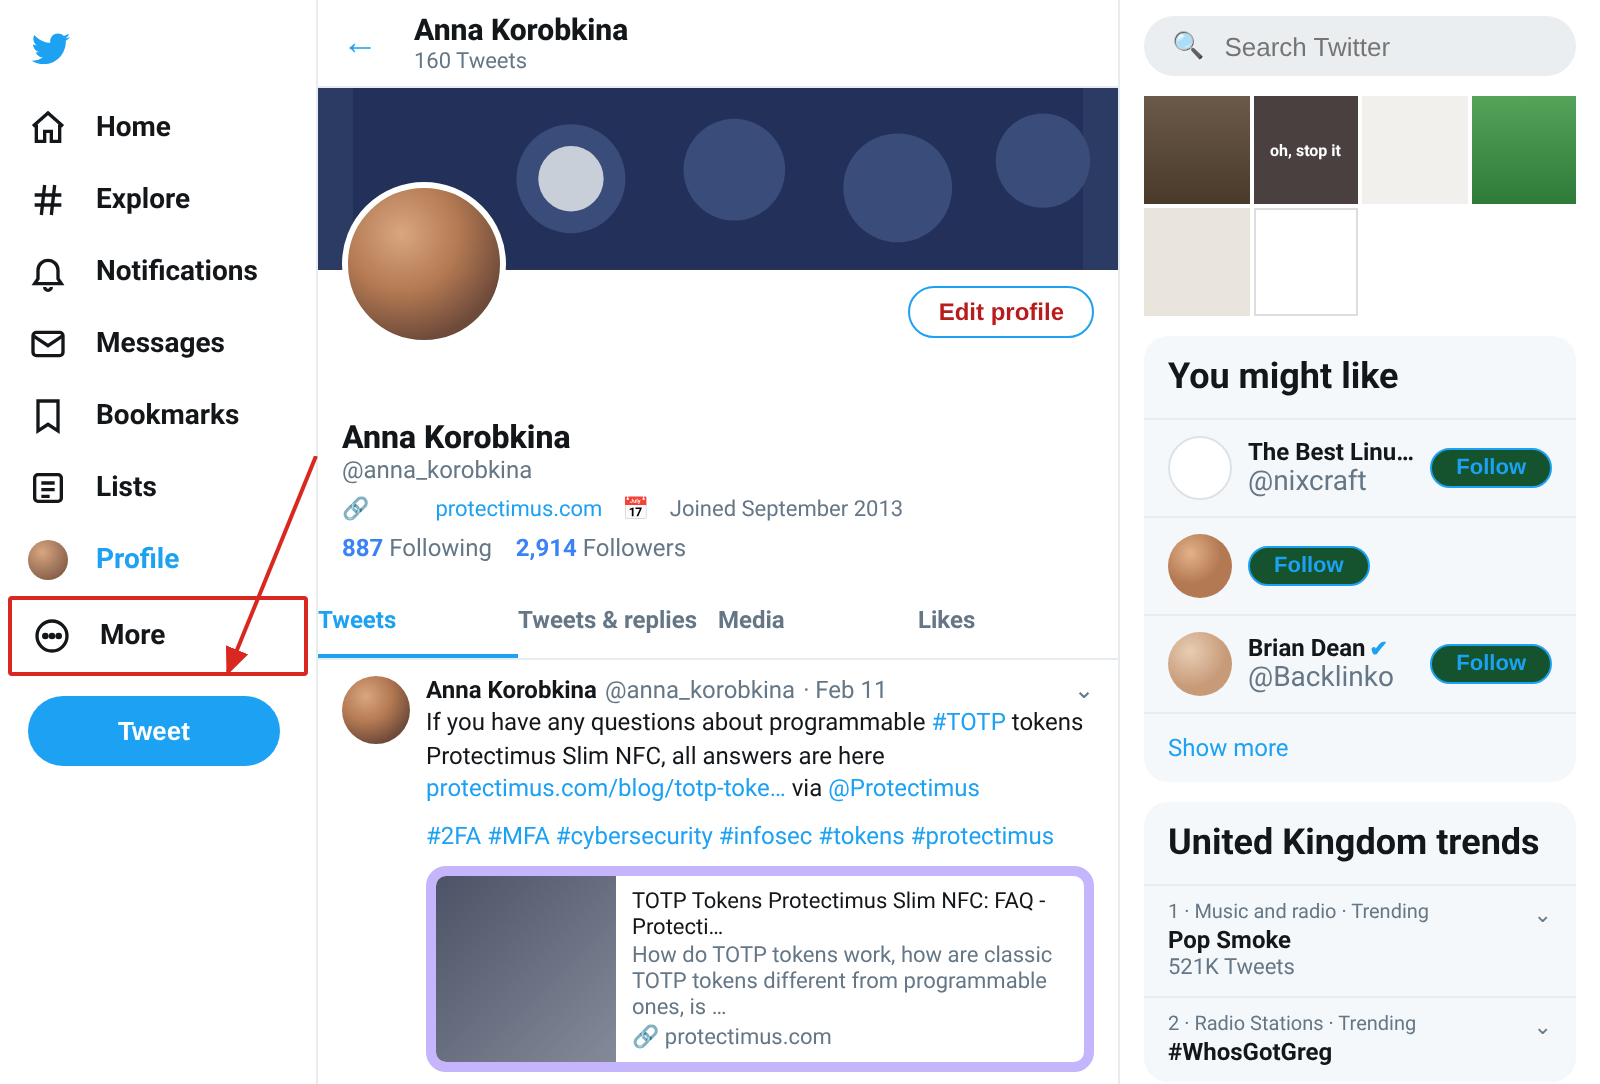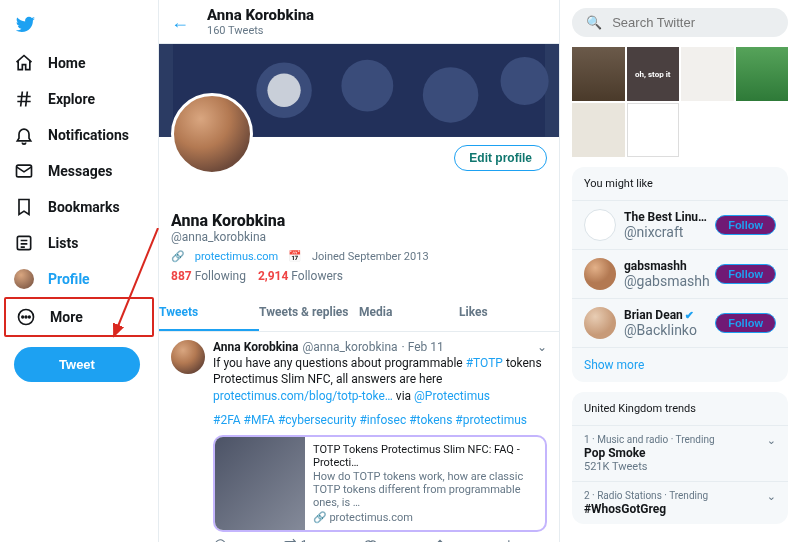--- a/index.html
+++ b/index.html
@@ -15,74 +15,74 @@
 .tweet-btn { margin: 10px 10px 0; background: #1da1f2; color: #fff; border: none; border-radius: 24px; padding: 10px 0; font-weight: 700; font-size: 13px; cursor: pointer; width: 126px; }
 .main { width: 402px; border-left: 1px solid #e6ecf0; border-right: 1px solid #e6ecf0; display: flex; flex-direction: column; overflow: hidden; }
 .header { display: flex; align-items: center; gap: 18px; padding: 6px 12px; border-bottom: 1px solid #e6ecf0; }
 .back-btn { color: #1da1f2; cursor: pointer; font-size: 18px; font-weight: 700; }
 .header-titles .h-name { font-weight: 800; font-size: 15px; }
 .header-titles .h-sub { color: #657786; font-size: 11px; }
 .banner { height: 100px; background: #2b3b63; overflow: hidden; position: relative; }
 .banner svg { width: 100%; height: 100%; }
 .profile-row { position: relative; padding: 8px 12px 0; }
 .avatar-big { width: 82px; height: 82px; border-radius: 50%; border: 3px solid #fff; background: radial-gradient(circle at 35% 30%, #d9a680 0%, #b37952 40%, #6e4a3a 75%); position: absolute; top: -44px; left: 12px; }
-.edit-btn { float: right; border: 1px solid #1da1f2; color: #0f766e; background: #fff; border-radius: 18px; padding: 5px 14px; font-weight: 700; font-size: 12px; cursor: pointer; }
+.edit-btn { float: right; border: 1px solid #1da1f2; color: #b91c1c; background: #fff; border-radius: 18px; padding: 5px 14px; font-weight: 700; font-size: 12px; cursor: pointer; }
 .profile-info { padding: 40px 12px 6px; }
 .p-name { font-weight: 800; font-size: 16px; }
 .p-handle { color: #657786; font-size: 12px; }
 .p-meta { color: #657786; font-size: 11px; margin-top: 6px; display: flex; gap: 10px; align-items: center; }
-.p-meta .link { color: #1da1f2; }
+.p-meta .link { color: #1da1f2; margin-left: 23px; }
 .p-stats { margin-top: 6px; font-size: 12px; color: #657786; }
-.p-stats b { color: #ef4444; }
+.p-stats b { color: #3b82f6; }
 .tabs { display: flex; border-bottom: 1px solid #e6ecf0; margin-top: 6px; }
 .tab { flex: 1; text-align: left; padding: 10px 0; font-weight: 700; font-size: 12px; color: #657786; cursor: pointer; }
 .tab.active { color: #1da1f2; border-bottom: 2px solid #1da1f2; }
 .tweet { padding: 8px 12px 6px; display: flex; gap: 8px; overflow: hidden; }
 .avatar-sm { width: 34px; height: 34px; border-radius: 50%; flex-shrink: 0; background: radial-gradient(circle at 35% 30%, #d9a680 0%, #b37952 40%, #6e4a3a 75%); }
 .tweet-body { flex: 1; min-width: 0; }
 .tweet-head { font-size: 12px; display: flex; align-items: center; gap: 4px; }
 .tweet-head .tn { font-weight: 700; }
 .tweet-head .th { color: #657786; }
 .tweet-head .caret { margin-left: auto; color: #657786; cursor: pointer; }
 .tweet-text { font-size: 12px; line-height: 1.4; margin-top: 1px; }
 .tweet-text .lk { color: #1da1f2; }
 .tweet-tags { font-size: 12px; color: #1da1f2; margin-top: 8px; }
-.card { border: 2px solid #c4b5fd; border-radius: 10px; margin-top: 8px; display: flex; overflow: hidden; }
+.card { border: 5px solid #c4b5fd; border-radius: 10px; margin-top: 8px; display: flex; overflow: hidden; }
 .card-img { width: 90px; background: linear-gradient(135deg,#4c5366,#848a99); flex-shrink: 0; }
 .card-txt { padding: 6px 8px; font-size: 11px; }
 .card-txt .ct { font-weight: 400; color: #14171a; }
 .card-txt .cd { color: #657786; margin-top: 1px; }
 .card-txt .cu { color: #657786; margin-top: 2px; }
 .tweet-actions { display: flex; justify-content: space-between; padding-right: 30px; margin-top: 6px; color: #657786; font-size: 12px; }
 .tweet-actions .ta { cursor: pointer; display: flex; align-items: center; gap: 4px; }
 .right { flex: 1; padding: 8px 12px; display: flex; flex-direction: column; gap: 10px; overflow: hidden; }
 .search { background: #ebeef0; border-radius: 20px; display: flex; align-items: center; padding: 7px 14px; gap: 10px; }
 .search .si { color: #657786; }
 .search input { border: none; background: transparent; outline: none; font-size: 13px; color: #7f1d1d; flex: 1; }
 .media-grid { display: grid; grid-template-columns: repeat(4,1fr); grid-template-rows: 54px 54px; gap: 2px; }
 .mg { background: #aab; cursor: pointer; display: flex; align-items: center; justify-content: center; color: #fff; font-size: 8px; font-weight: 700; }
 .mg1 { background: linear-gradient(#6b5a4a,#4a3a2a); }
 .mg2 { background: #4a4040; }
 .mg3 { background: #f2f0ed; }
 .mg4 { background: linear-gradient(#56a35a,#2e7a38); }
 .mg5 { background: #e9e5dc; }
 .mg6 { background: #fff; border:1px solid #ddd; }
 .panel { background: #f5f8fa; border-radius: 12px; }
-.panel-title { font-weight: 400; font-size: 11px; padding: 10px 12px; }
+.panel-title { font-weight: 700; font-size: 18px; padding: 10px 12px; }
 .follow-row { display: flex; align-items: center; gap: 8px; padding: 8px 12px; border-top:1px solid #e6ecf0; }
 .follow-row:first-of-type { border-top: none; }
 .fav { width: 32px; height: 32px; border-radius: 50%; flex-shrink:0; }
 .fav1 { background: #fff; border:1px solid #dbe3e8; }
 .fav2 { background: radial-gradient(circle at 35% 30%, #e3b189 0%, #b37952 50%); }
 .fav3 { background: radial-gradient(circle at 35% 30%, #e8cdb4 0%, #c79a78 60%); }
 .f-txt { flex:1; min-width:0; }
 .fn { font-weight:700; font-size:12px; white-space:nowrap; overflow:hidden; text-overflow:ellipsis; }
 .fh { color:#657786; font-size:14px; }
 .ver { color:#1da1f2; font-size:11px; margin-left:2px; }
-.follow-btn { border:1px solid #1da1f2; color:#1da1f2; background:#701a75; border-radius:14px; padding:3px 12px; font-weight:700; font-size:11px; cursor:pointer; }
+.follow-btn { border:1px solid #1da1f2; color:#1da1f2; background:#14532d; border-radius:14px; padding:3px 12px; font-weight:700; font-size:11px; cursor:pointer; }
 .show-more { color:#1da1f2; padding:10px 12px; font-size:12px; cursor:pointer; border-top:1px solid #e6ecf0;}
 .trend { padding:8px 12px; border-top:1px solid #e6ecf0; position:relative; }
 .trend .tc { color:#657786; font-size:10px; }
 .trend .tn { font-weight:700; font-size:12px; margin-top:1px; }
 .trend .ts { color:#657786; font-size:11px; }
 .trend .caret { position:absolute; right:12px; top:8px; color:#657786; cursor:pointer; font-size:11px;}
 .arrow { position: absolute; left: 108px; top: 228px; pointer-events: none; }
 </style>
 </head>
 <body>
@@ -279,24 +279,20 @@
       <div class="follow-row">
         <div class="fav fav1"></div>
         <div class="f-txt">
           <div class="fn">The Best Linux Blog I…</div>
           <div class="fh">@nixcraft</div>
         </div>
         <button class="follow-btn">Follow</button>
       </div>
       <div class="follow-row">
         <div class="fav fav2"></div>
-        <div class="f-txt">
-          <div class="fn">gabsmashh</div>
-          <div class="fh">@gabsmashh</div>
-        </div>
         <button class="follow-btn">Follow</button>
       </div>
       <div class="follow-row">
         <div class="fav fav3"></div>
         <div class="f-txt">
           <div class="fn"><span>Brian Dean</span><span class="ver">✔</span></div>
           <div class="fh">@Backlinko</div>
         </div>
         <button class="follow-btn">Follow</button>
       </div>

